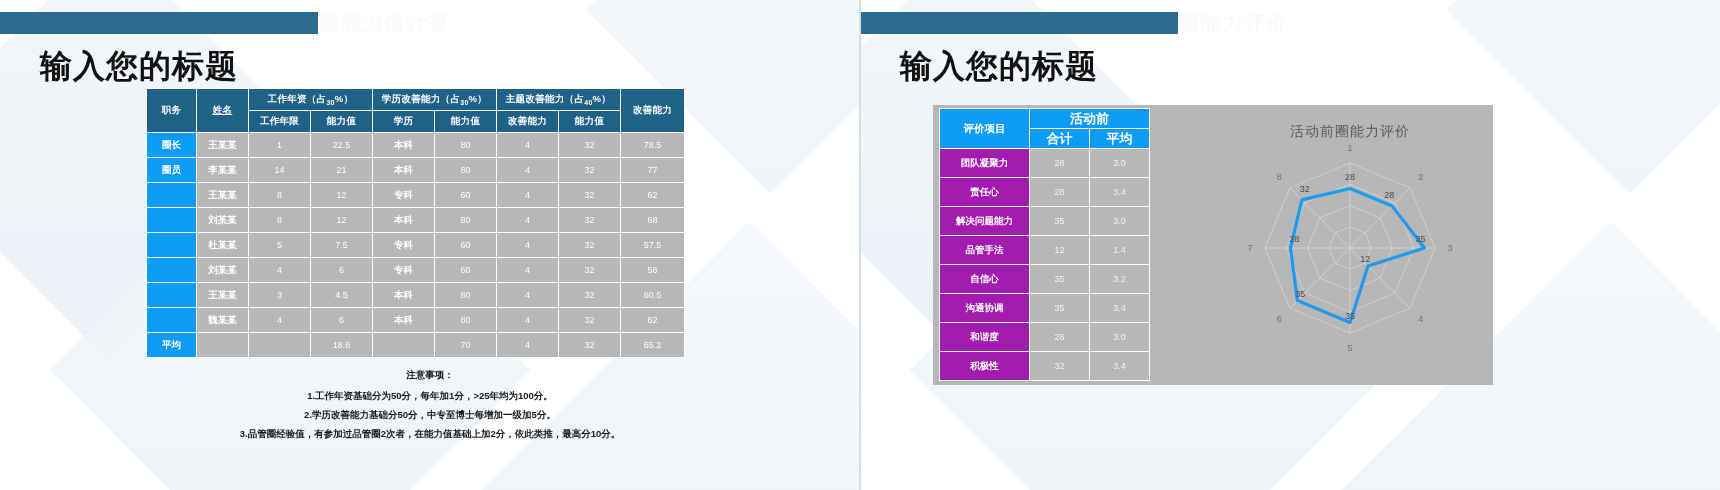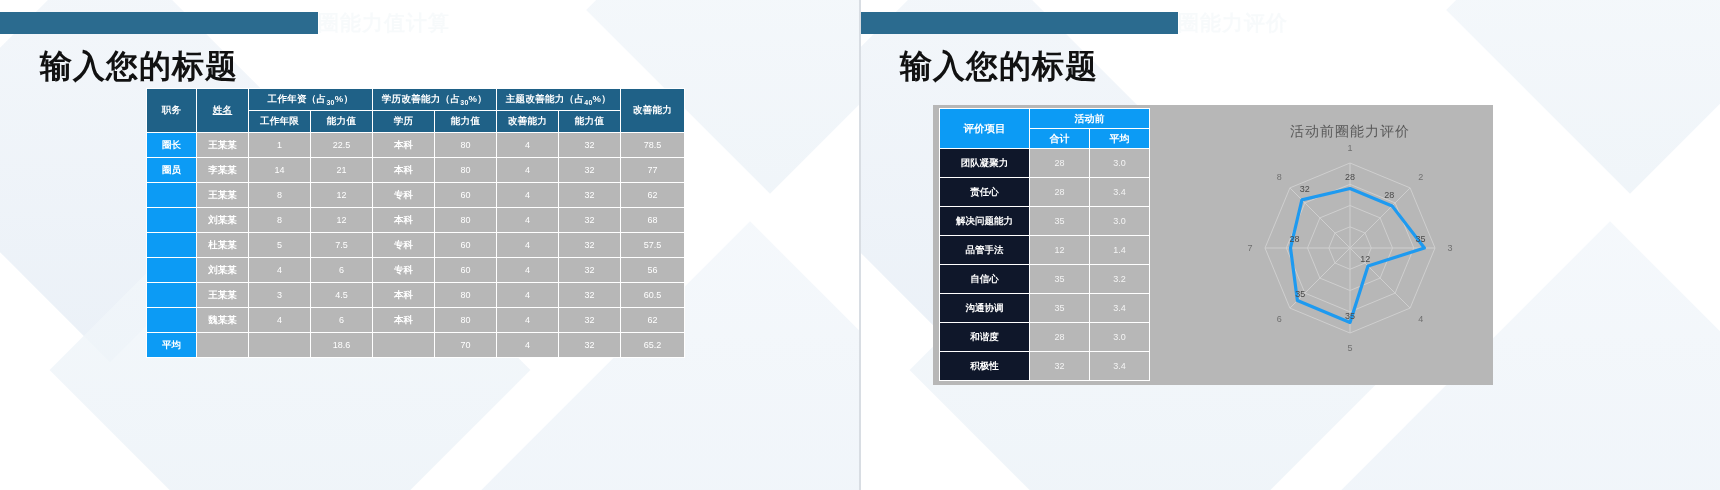--- a/index.html
+++ b/index.html
@@ -112,23 +112,23 @@
     position: absolute; left: 933px; top: 105px;
     width: 560px; height: 280px;
     background: #b7b7b7;
     z-index: 6;
   }
   .t2-wrap { position: absolute; left: 939px; top: 108px; z-index: 7; }
   table.t2 { border-collapse: collapse; font-size: 9px; }
   table.t2 th, table.t2 td {
     border: 1px solid #ffffff; text-align: center; color: #ffffff; padding: 0;
   }
-  table.t2 th { background: #0c9bf5; font-weight: 700; font-size: 10px; height: 20px; }
+  table.t2 th { background: #0c9bf5; font-weight: 700; font-size: 13px; height: 20px; }
   table.t2 th.tall { height: 40px; font-size: 10.5px; }
-  table.t2 td.item { background: #0f172a; font-weight: 700; font-size: 9.5px; height: 29px; }
+  table.t2 td.item { background: #a21caf; font-weight: 700; font-size: 9.5px; height: 29px; }
   table.t2 td.val  { background: #b7b7b7; font-weight: 400; font-size: 9px; color: #f4f4f4; }
   .c-item { width: 90px; }
   .c-sum  { width: 60px; }
   .c-avg  { width: 60px; }
 
   
   .radar-box { position: absolute; left: 1190px; top: 115px; width: 320px; height: 265px; z-index: 7; text-decoration: underline; }
   .radar-title {
     position: absolute; top: 8px; left: 0; width: 100%;
     text-align: center; font-size: 14px; color: #5a5a5a; font-weight: 400;
@@ -275,20 +275,26 @@
               <td class="edu"></td>
               <td class="num">70</td>
               <td class="num">4</td>
               <td class="num">32</td>
               <td class="num">65.2</td>
             </tr>
           </tbody>
       </table>
     </div>
 
+    <div class="notes">
+      <div class="nt-title">注意事项：</div>
+      <div class="nt-line">1.工作年资基础分为50分，每年加1分，&gt;25年均为100分。</div>
+      <div class="nt-line">2.学历改善能力基础分50分，中专至博士每增加一级加5分。</div>
+      <div class="nt-line">3.品管圈经验值，有参加过品管圈2次者，在能力值基础上加2分，依此类推，最高分10分。</div>
+    </div>
   </section>
 
   <div class="slide-divider"></div>
 
   <section class="slide">
     <div class="bg">
       <div class="bg-poly bg-p1"></div>
       <div class="bg-poly bg-p2"></div>
       <div class="bg-poly bg-p3"></div>
       <div class="bg-poly bg-p4"></div>

